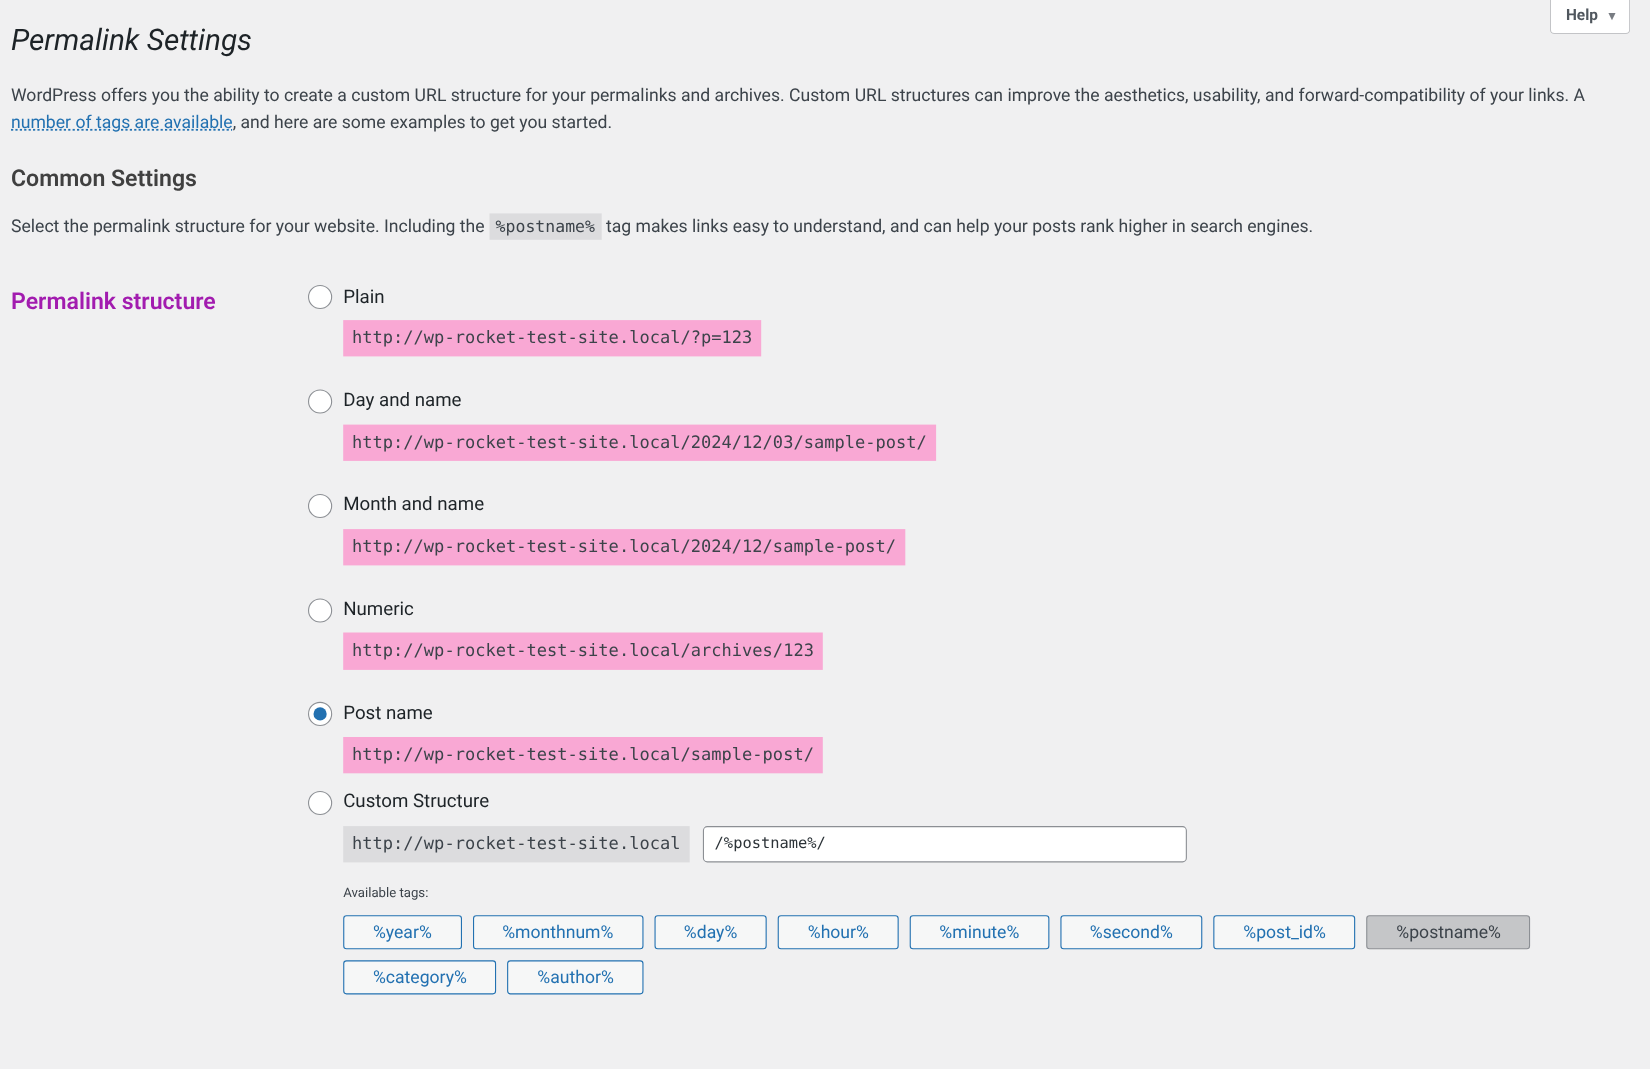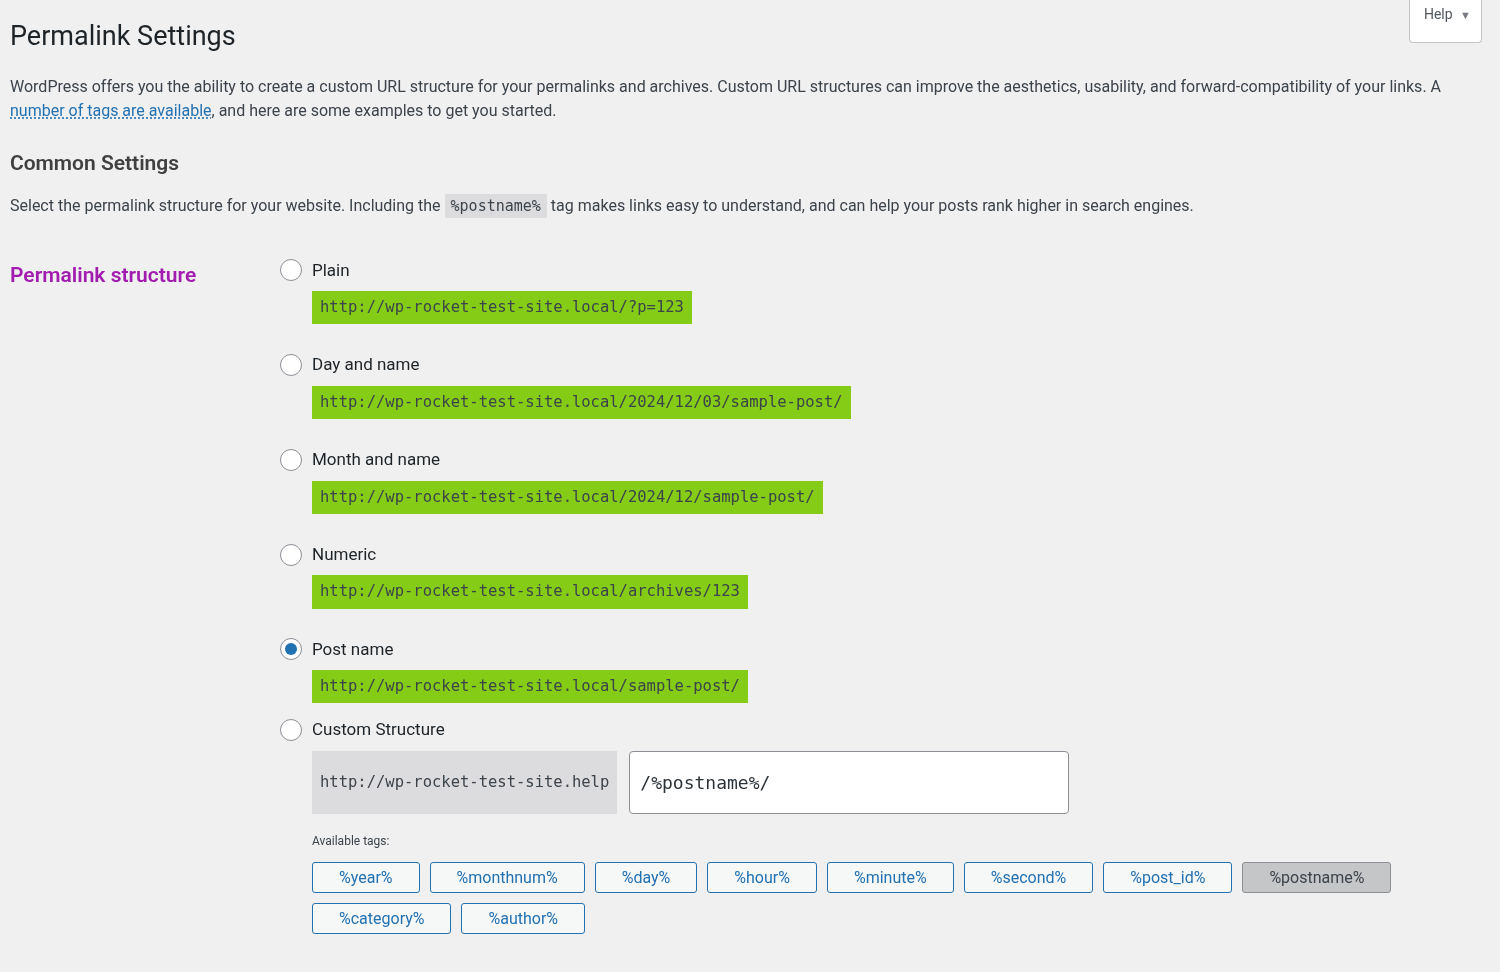--- a/index.html
+++ b/index.html
@@ -12,36 +12,38 @@
       padding: 10px 15px 30px 10px;
     }
     .help-tab {
       position: absolute;
       top: 0;
       right: 18px;
       background: #fff;
       border: 1px solid #c3c4c7;
       border-top: none;
       border-radius: 0 0 4px 4px;
-      padding: 4px 10px 17px 14px;
+      padding: 4px 10px 5px 14px;
       font-size: 14px;
       color: #50575e;
       cursor: pointer;
+      font-weight: bold;
     }
     .help-tab .arrow {
       color: #787c82;
       font-size: 11px;
       margin-left: 4px;
     }
     h1 {
       font-size: 27px;
       font-weight: 400;
       color: #1d2327;
       margin: 4px 0 18px 0;
       padding-top: 2px;
+      font-style: italic;
     }
     .intro {
       font-size: 16px;
       color: #3c434a;
       line-height: 1.55;
       margin-bottom: 24px;
     }
     .intro a {
       color: #2271b1;
       text-decoration: underline;
@@ -110,21 +112,21 @@
       background: #2271b1;
       border-radius: 50%;
     }
     .radio-label {
       font-size: 17px;
       font-weight: 400;
       color: #1d2327;
     }
     .example-url {
       font-family: Consolas, Monaco, monospace;
-      background: #84cc16;
+      background: #f9a8d4;
       padding: 5px 8px;
       font-size: 15.5px;
       color: #3c434a;
       display: inline-block;
       margin-left: 32px;
     }
     .custom-row {
       display: flex;
       align-items: stretch;
       margin-left: 32px;
@@ -135,22 +137,22 @@
       font-family: Consolas, Monaco, monospace;
       background: #dcdcde;
       padding: 5px 8px;
       font-size: 15.5px;
       color: #3c434a;
       display: inline-flex;
       align-items: center;
     }
     .custom-input {
       font-family: Consolas, Monaco, monospace;
-      font-size: 18px;
-      padding: 20px 10px;
+      font-size: 14px;
+      padding: 7px 10px;
       border: 1px solid #8c8f94;
       border-radius: 4px;
       background: #fff;
       color: #2c3338;
       width: 440px;
     }
     .avail-label {
       font-size: 12px;
       color: #3c434a;
       margin-left: 32px;
@@ -252,21 +254,21 @@
           </div>
 
       <div class="radio-block">
         <div class="radio-line">
           <span class="radio-outer" id="custom-radio">
                 <span class="radio-inner"></span>
               </span>
           <span class="radio-label">Custom Structure</span>
         </div>
         <div class="custom-row">
-          <span class="custom-base">http://wp-rocket-test-site.help</span>
+          <span class="custom-base">http://wp-rocket-test-site.local</span>
           <input type="text" class="custom-input" value="/%postname%/" style="">
         </div>
         <div class="avail-label">Available tags:</div>
         <div class="tag-row" id="tags-container">
               <button type="button" class="tag-btn">%year%</button>
               <button type="button" class="tag-btn">%monthnum%</button>
               <button type="button" class="tag-btn">%day%</button>
               <button type="button" class="tag-btn">%hour%</button>
               <button type="button" class="tag-btn">%minute%</button>
               <button type="button" class="tag-btn">%second%</button>

